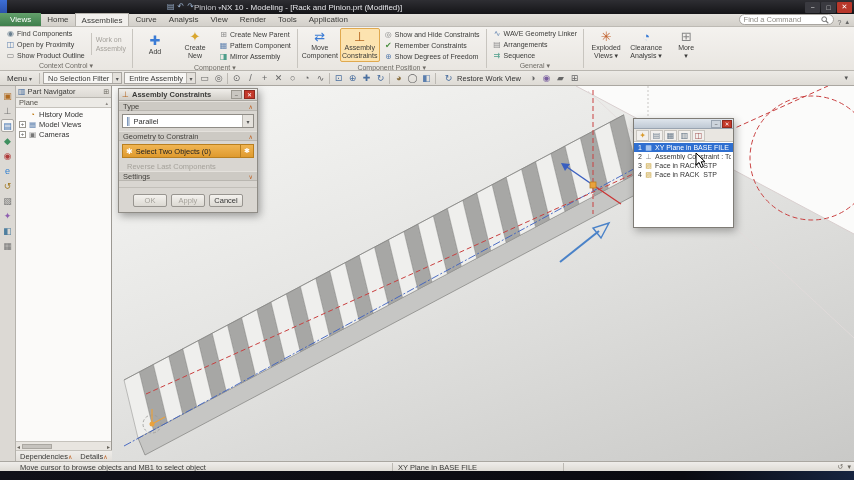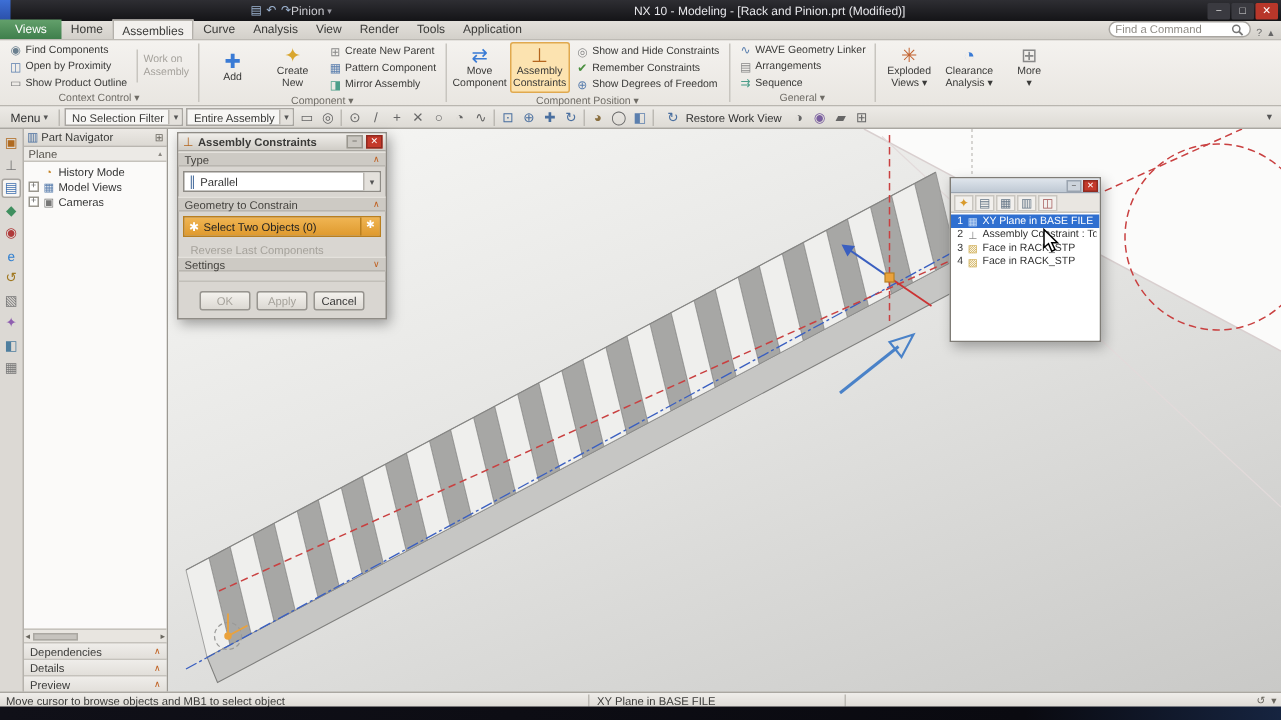--- a/index.html
+++ b/index.html
@@ -7,21 +7,21 @@
 body{font-family:"Liberation Sans","DejaVu Sans",sans-serif;font-size:8px;color:#333;background:#ccc}
 #app{position:relative;width:854px;height:480px;background:#e8e6e2;overflow:hidden}
 
 
 .titlebar{position:absolute;left:0;top:0;width:854px;height:14px;background:linear-gradient(180deg,#2e2e33,#141417);display:flex;align-items:center;color:#cfcfd4}
 .accent{width:7px;height:14px;background:linear-gradient(180deg,#3d6fd6,#2a4fa8)}
 .qat{display:flex;align-items:center;gap:3px;margin-left:160px}
 .qat .icn{font-size:8px;line-height:8px}
 .winmenu{color:#c9c9ce;font-size:8px;display:flex;align-items:center;gap:2px}
 .winmenu .caret{font-size:6px;color:#9a9aa2}
-.title{flex:1;text-align:center;font-size:8px;color:#e6e6ea;white-space:nowrap;overflow:hidden}
+.title{flex:1;text-align:left;font-size:8px;color:#e6e6ea;white-space:nowrap;overflow:hidden}
 .wincontrols{display:flex;gap:1px;margin-right:2px}
 .wc{width:15px;height:11px;display:flex;align-items:center;justify-content:center;font-size:7px;color:#ddd;background:#3a3a40;border-radius:1px}
 .wc.close{background:#b8372a;color:#fff}
 
 
 .tabsrow{position:absolute;left:0;top:14px;width:854px;height:13px;background:linear-gradient(180deg,#e3e0db,#d3d0ca);display:flex;align-items:flex-end;border-bottom:1px solid #bdbab4}
 .filetab{height:13px;padding:0 10px;background:linear-gradient(180deg,#63a06b,#3f7f4c);color:#fff;font-size:8px;display:flex;align-items:center}
 #tabs{display:flex;align-items:flex-end;height:13px}
 .tab{height:13px;padding:0 6px;display:flex;align-items:center;font-size:8px;color:#3a3a38;white-space:nowrap}
 .tab.active{background:#f2f0ed;border:1px solid #b3b0aa;border-bottom:none}
@@ -73,21 +73,21 @@
 .pn-colhead .caret{margin-left:auto;font-size:5px;color:#8a8781}
 #pn-tree{flex:1;background:#fbfaf9;padding-top:1px;overflow:hidden}
 .pn-row{display:flex;align-items:center;gap:2px;height:10px;padding-left:3px;font-size:7.5px;white-space:nowrap}
 .pn-expand{width:7px;height:7px;border:1px solid #9a978f;background:#fff;font-size:6px;line-height:5px;text-align:center;color:#555;flex:0 0 auto}
 .pn-expand-spacer{width:7px;height:7px;display:inline-block;flex:0 0 auto}
 .pn-icn{width:9px;text-align:center;font-size:7.5px;flex:0 0 auto}
 .pn-lbl{overflow:hidden}
 .pn-hscroll{height:9px;background:#e8e5e0;border-top:1px solid #c5c2bc;display:flex;align-items:center;padding:0 1px;font-size:6px;color:#6a675f}
 .pn-thumb{flex:0 0 30px;height:5px;background:#c6c3be;border:1px solid #aaa7a1;margin-left:2px}
 .pn-hs-sp{flex:1}
-#pn-sections{display:flex;flex-direction:column}
+#pn-sections{display:flex;flex-direction:row}
 .pn-sec{height:11px;border-top:1px solid #c5c2bc;background:linear-gradient(180deg,#efedea,#e2dfda);display:flex;align-items:center;padding:0 4px;font-size:7.5px;color:#3a3a38}
 .pn-sec .chev{margin-left:auto;color:#c06020;font-size:6px}
 
 
 .viewport{position:absolute;left:112px;top:86px;width:742px;height:375px;background:linear-gradient(160deg,#f7f7f5 0%,#e5e5e3 45%,#c9c9c7 100%);overflow:hidden}
 .vp-svg{position:absolute;left:0;top:0}
 
 
 .dialog{position:absolute;left:118px;top:88px;width:140px;background:#d9d6d1;border:1px solid #8f8c86;box-shadow:2px 3px 8px rgba(0,0,0,.35);z-index:40}
 .dlg-title{height:12px;background:linear-gradient(180deg,#f0eeea,#d0cdc7);border-bottom:1px solid #aaa7a1;display:flex;align-items:center;padding:0 2px;gap:2px}
@@ -122,21 +122,21 @@
 .sp-row.selected{background:#2f6fd0;color:#fff}
 .sp-num{width:6px;text-align:right;flex:0 0 auto}
 .sp-icn{width:9px;text-align:center;font-size:7px;flex:0 0 auto}
 .sp-lbl{overflow:hidden}
 
 
 .cursor{position:absolute;left:695px;top:152px;z-index:60;pointer-events:none}
 
 
 .statusbar{position:absolute;left:0;top:461px;width:854px;height:10px;background:linear-gradient(180deg,#efedea,#dedbd5);border-top:1px solid #aaa7a1;font-size:7.5px;color:#3a3a38}
-.sb-msg{position:absolute;left:4px;top:1px;white-space:nowrap}
+.sb-msg{position:absolute;left:20px;top:1px;white-space:nowrap}
 .sb-hint{position:absolute;left:398px;top:1px;white-space:nowrap}
 .sb-sep{position:absolute;top:1px;width:1px;height:8px;background:#bcb9b3}
 .sb-icons{position:absolute;right:3px;top:1px;display:flex;gap:4px;font-size:7px;color:#6a675f}
 .taskbar{position:absolute;left:0;top:471px;width:854px;height:9px;background:linear-gradient(90deg,#101018 0%,#0a0a10 80%,#162440 100%)}
 </style>
 </head>
 <body>
 
 <div id="app">
 

